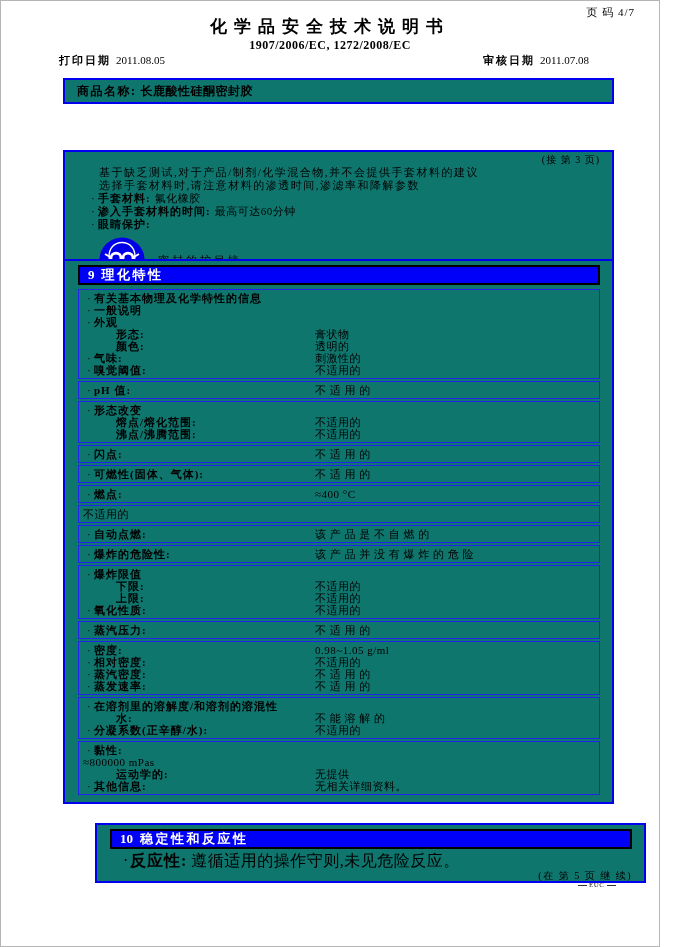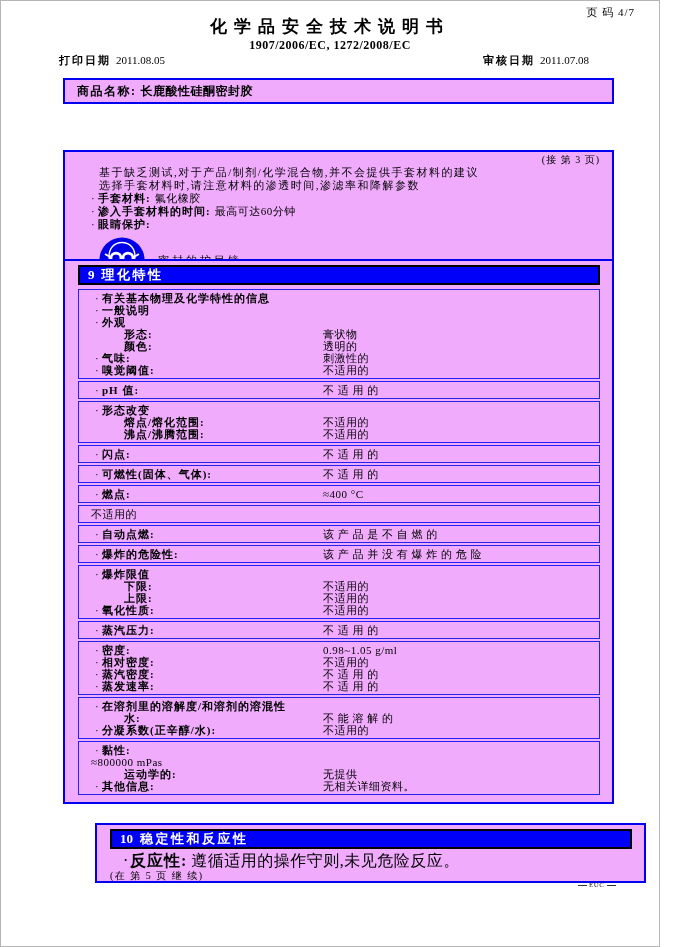--- a/index.html
+++ b/index.html
@@ -9,21 +9,21 @@
   *{margin:0;padding:0;box-sizing:border-box;}
   body{background:#fff;font-family:"Liberation Serif","DejaVu Serif",serif;color:#000;}
   .page{position:relative;width:660px;height:947px;background:#fff;border:1px solid var(--page-edge);overflow:hidden;}
 
   .page-num{position:absolute;top:4px;right:24px;font-size:11px;letter-spacing:1px;}
   .doc-title{position:absolute;top:14px;left:0;width:100%;text-align:center;font-size:17px;font-weight:bold;letter-spacing:7px;}
   .doc-subtitle{position:absolute;top:37px;left:0;width:100%;text-align:center;font-size:12px;font-weight:bold;letter-spacing:0.5px;}
   .dates-row{position:absolute;top:52px;left:58px;right:70px;display:flex;justify-content:space-between;font-size:11px;}
   .dates-row .lab{font-weight:bold;letter-spacing:2px;margin-right:5px;}
 
-  .bluebox{position:absolute;left:62px;width:551px;border:2px solid var(--border-blue);background:#f0abfc;}
+  .bluebox{position:absolute;left:62px;width:551px;border:2px solid var(--border-blue);background:#0f766e;}
 
   .product-box{top:77px;height:26px;display:flex;align-items:center;padding-left:12px;font-size:12px;}
   .product-box .lab{font-weight:bold;letter-spacing:1.5px;margin-right:4px;}
   .product-box .val{font-weight:bold;letter-spacing:0.5px;}
 
   .glove-box{top:110px;height:142px;padding:2px 12px 0 0;font-size:11px;margin-top:39px;}
   .cont-note{text-align:right;font-size:10px;letter-spacing:1px;line-height:12px;}
   .para-line{margin-left:34px;line-height:13px;letter-spacing:1.5px;}
   .inline-row{margin-left:26px;line-height:13px;}
   .inline-row .bullet{display:inline-block;width:7px;}
@@ -34,30 +34,30 @@
 
   .sec-box{padding:4px 12px 0 13px;}
   .sec9-box{top:258px;height:545px;}
   .sec10-box{top:822px;height:60px;margin-left:32px;}
   .sec-bar{height:20px;background:var(--bar-fill);border:2px solid #000;color:var(--bar-text);
            font-weight:bold;font-size:13px;line-height:15px;padding-left:8px;display:flex;}
   .sec-bar .num{margin-right:7px;letter-spacing:0;}
   .sec-bar .ttl{letter-spacing:2.5px;}
 
   .groups{margin-top:4px;display:flex;flex-direction:column;gap:2px;}
-  .group{border:1px solid var(--group-border-blue);padding:2px 12px;}
+  .group{border:1px solid var(--group-border-blue);padding:2px 4px;}
   .prow{display:flex;font-size:11px;line-height:12px;}
   .plabel{width:232px;flex:0 0 232px;padding-left:11px;font-weight:bold;letter-spacing:1px;white-space:nowrap;}
   .plabel .bullet{font-weight:normal;display:inline-block;width:7px;margin-left:-7px;}
   .plabel.ind{padding-left:33px;}
   .pvalue{font-weight:normal;letter-spacing:0.5px;white-space:nowrap;}
 
   .sec10-rows{margin:5px 0 0 13px;}
   .sec10-rows .inline-row{margin-left:0;}
-  .to-next{font-size:10px;letter-spacing:1.5px;margin-top:2px;}
+  .to-next{text-align:right;font-size:10px;letter-spacing:1.5px;margin-top:2px;}
 
   .euc-tag{position:absolute;top:880px;left:575px;display:flex;align-items:center;font-size:7px;color:#222;letter-spacing:0.5px;}
   .euc-tag .dash{width:9px;height:1px;background:#333;margin:0 2px;}
 </style>
 </head>
 <body>
 
 <div class="page">
 
   <div class="page-num">页 码 4/7</div>

